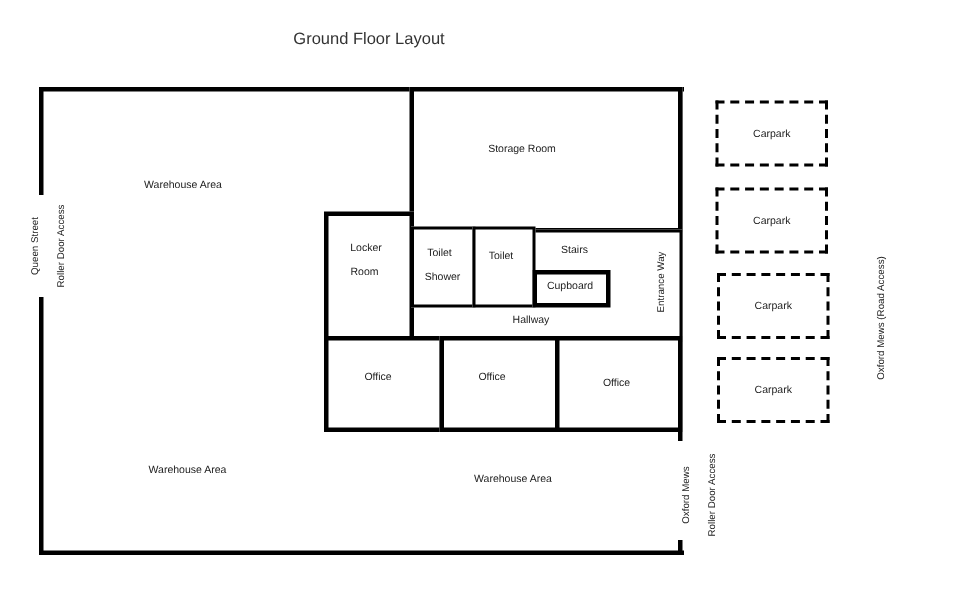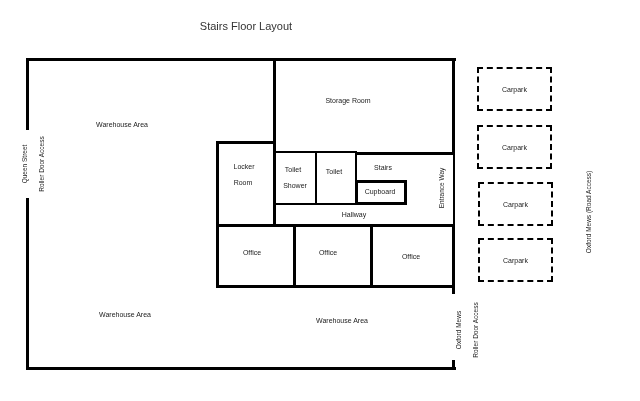--- a/index.html
+++ b/index.html
@@ -14,21 +14,21 @@
            transform: translate(-50%, -50%); }
     .vlbl { position: absolute; font-size: 6.5px; color: #222; white-space: nowrap;
             transform: translate(-50%, -50%) rotate(-90deg); }
     .carpark { position: absolute; box-sizing: border-box; border: 2.5px dashed #000;
                background: #fff; display: flex; align-items: center; justify-content: center; }
     .carpark span { font-size: 7px; color: #222; }
   </style>
 </head>
 <body>
 
-<div class="title">Stairs Floor Layout</div>
+<div class="title">Ground Floor Layout</div>
 
 <div class="wall" style="left:26px; top:58px; width:430px; height:3px;"></div>
 <div class="wall" style="left:26px; top:58px; width:3px; height:72px;"></div>
 <div class="wall" style="left:26px; top:198px; width:3px; height:172px;"></div>
 <div class="wall" style="left:26px; top:367px; width:430px; height:3px;"></div>
 <div class="wall" style="left:452px; top:58px; width:3px; height:236px;"></div>
 <div class="wall" style="left:452px; top:360px; width:3px; height:10px;"></div>
 
 <div class="room" style="left:273px; top:58px; width:182px; height:97px;"></div>
 <div class="lbl" style="left:348px; top:100px;">Storage Room</div>

